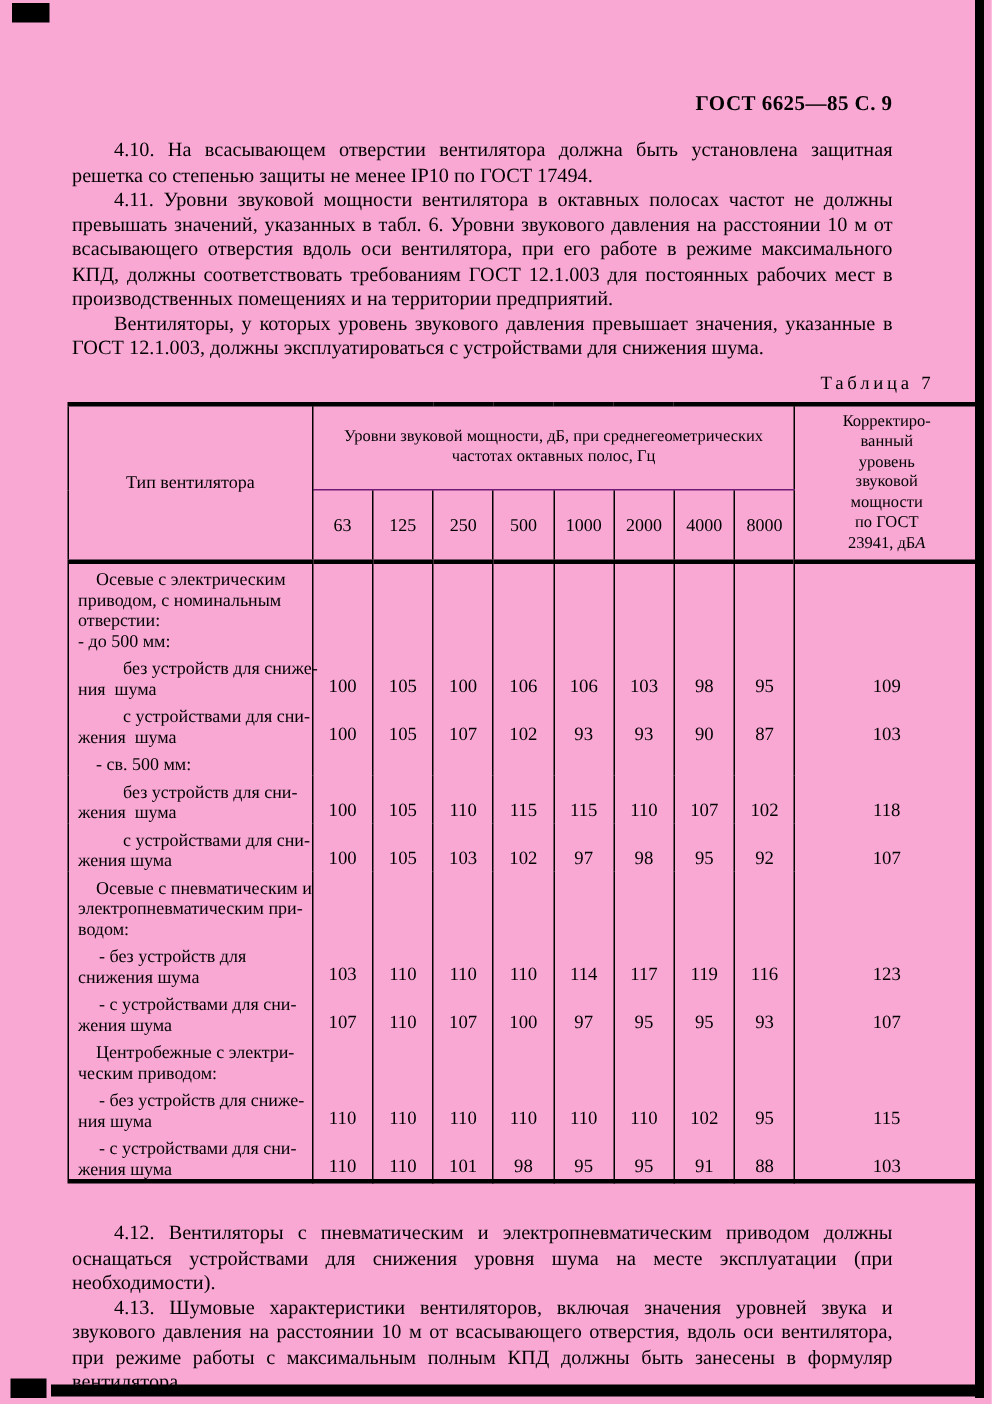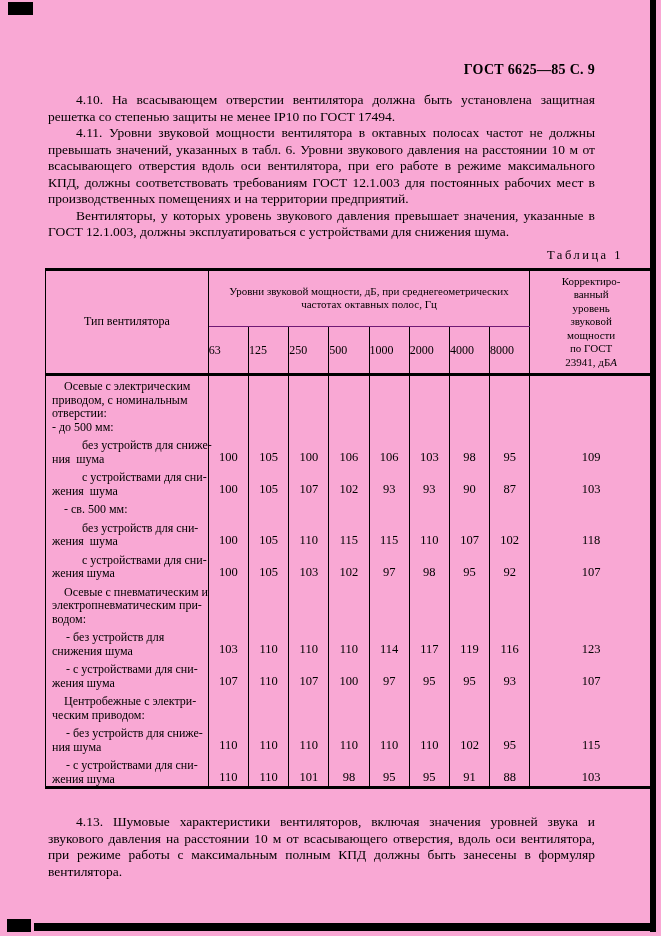--- a/index.html
+++ b/index.html
@@ -75,21 +75,21 @@
     text-align: center; vertical-align: middle;
     padding: 5px 8px;
   }
   th.corr-h {
     font-size: 11px; line-height: 13.5px;
     text-align: center; vertical-align: middle;
     white-space: pre-line;
     padding: 4px 2px;
   }
   th.corr-h i { font-style: italic; }
-  th.freq { font-size: 12px; text-align: left; vertical-align: middle; height: 46px; }
+  th.freq { font-size: 12px; text-align: center; vertical-align: middle; height: 46px; }
 
   tbody td { border-top: none; border-bottom: none; vertical-align: top; }
   tbody td.lbl {
     font-size: 12px; line-height: 13.5px;
     padding: 5px 2px 0 6px;
   }
   tbody tr:first-child td.lbl { padding-top: 4px; }
   tbody td.lbl .ln { white-space: pre; }
   .ln.i-g { padding-left: 12px; }  
   .ln.i-s { padding-left: 30px; }  
@@ -115,21 +115,21 @@
   <div class="scan-mark bl"></div>
 
   <div class="content">
     <div class="doc-header">ГОСТ 6625—85 С. 9</div>
     <p class="para first">4.10. На всасывающем отверстии вентилятора должна быть установлена защитная решетка со степенью защиты не менее IP10 по ГОСТ 17494.</p>
     <p class="para">4.11. Уровни звуковой мощности вентилятора в октавных полосах частот не должны превышать значений, указанных в табл. 6. Уровни звукового давления на расстоянии 10 м от всасывающего отверстия вдоль оси вентилятора, при его работе в режиме максимального КПД, должны соответствовать требованиям ГОСТ 12.1.003 для постоянных рабочих мест в производственных помещениях и на территории предприятий.</p>
     <p class="para">Вентиляторы, у которых уровень звукового давления превышает значения, указанные в ГОСТ 12.1.003, должны эксплуатироваться с устройствами для снижения шума.</p>
   </div>
 
   <div class="table-wrap">
-    <div class="tbl-caption">Таблица 1</div>
+    <div class="tbl-caption">Таблица 7</div>
     <table class="noise-table">
       <colgroup>
         <col class="c-type">
         <col class="c-freq">
           <col class="c-freq">
           <col class="c-freq">
           <col class="c-freq">
         <col class="c-freq">
           <col class="c-freq">
           <col class="c-freq">
@@ -340,16 +340,17 @@
             <td class="num">95</td>
             <td class="num">91</td>
             <td class="num">88</td>
             <td class="num">103</td>
           </tr>
         </tbody>
     </table>
   </div>
 
   <div class="content bottom-text">
+    <p class="para">4.12. Вентиляторы с пневматическим и электропневматическим приводом должны оснащаться устройствами для снижения уровня шума на месте эксплуатации (при необходимости).</p>
     <p class="para">4.13. Шумовые характеристики вентиляторов, включая значения уровней звука и звукового давления на расстоянии 10 м от всасывающего отверстия, вдоль оси вентилятора, при режиме работы с максимальным полным КПД должны быть занесены в формуляр вентилятора.</p>
   </div>
 
 </div>
 
 </body></html>

